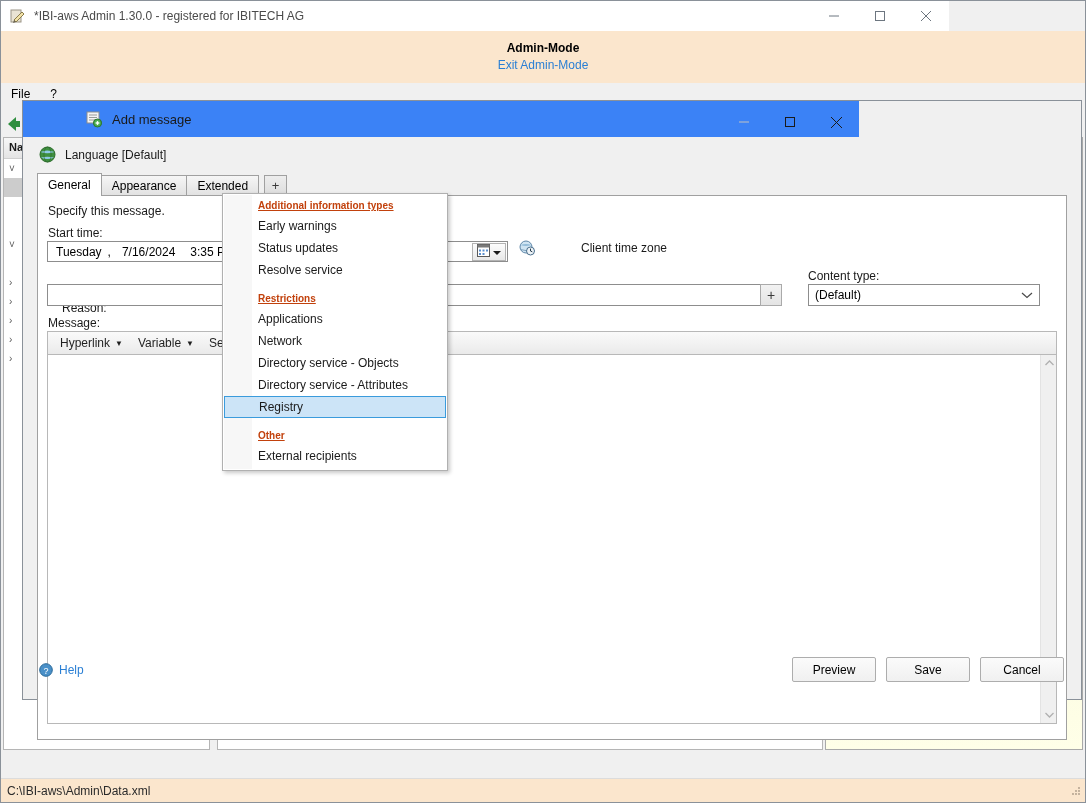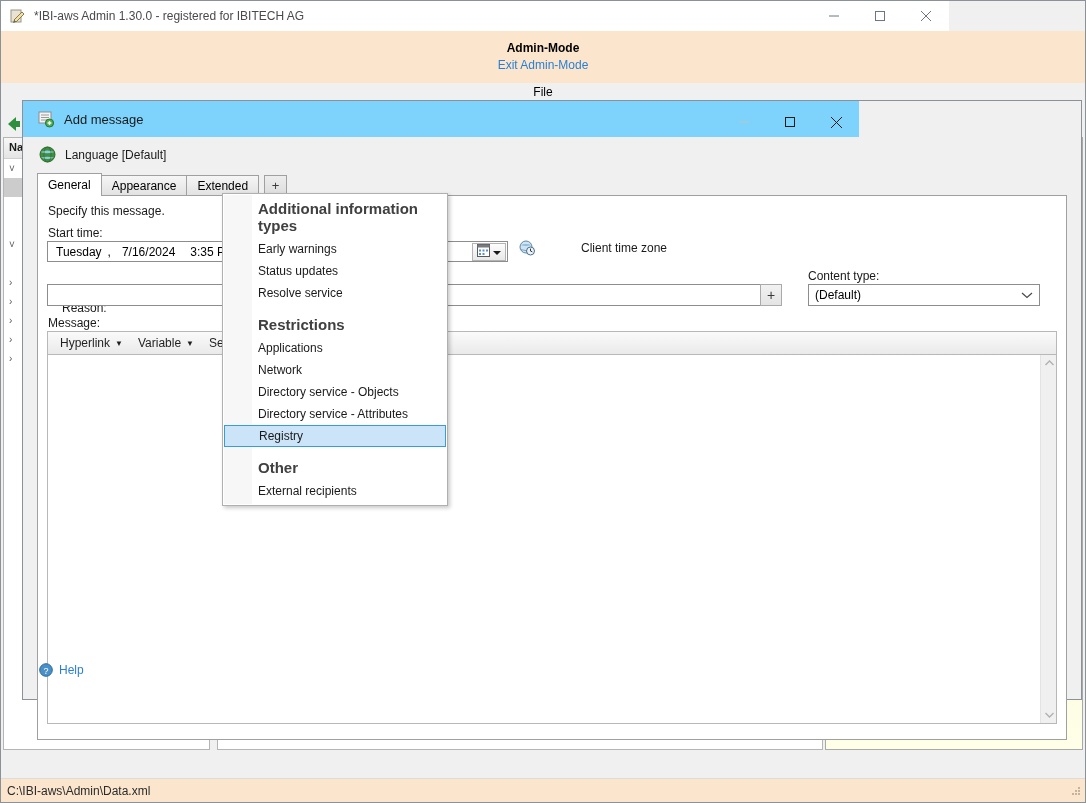--- a/index.html
+++ b/index.html
@@ -68,21 +68,21 @@
     display: inline-block;
     cursor: pointer;
   }
 
   
   #app-menubar {
     position: absolute;
     left: 0; top: 82px;
     width: 1084px; height: 22px;
     background: #f0f0f0;
-    display: flex; align-items: center; flex-direction: column;
+    display: flex; align-items: center;
   }
   .menubar-item {
     padding: 2px 10px;
     font-size: 12px; color: #000;
   }
 
   
   #app-body {
     position: absolute;
     left: 0; top: 104px;
@@ -174,22 +174,22 @@
     position: absolute;
     left: 22px; top: 100px;
     width: 1060px; height: 600px;
     background: #f0f0f0;
     border: 1px solid #8a9199;
     box-shadow: 0 0 0 0 rgba(0,0,0,0);
   }
   #dlg-titlebar {
     position: absolute; left: 0; top: 0;
     width: 836px; height: 36px;
-    background: #7dd3fc;
-    display: flex; align-items: center;
+    background: #3b82f6;
+    display: flex; align-items: center; padding-left: 48px;
   }
   #dlg-title-icon {
     width: 18px; height: 18px;
     margin-left: 14px; margin-right: 9px;
     position: relative;
   }
   #dlg-title-text { font-size: 13px; color: #1a1a1a; }
   .dlg-win-btn {
     width: 46px; height: 36px;
     display: flex; align-items: center; justify-content: center;
@@ -376,22 +376,23 @@
     z-index: 50;
   }
   #popup-menu-gutter {
     position: absolute; left: 1px; top: 1px; bottom: 1px;
     width: 28px;
     background: #f7f7f7;
   }
   .menu-header {
     position: relative;
     padding: 4px 0 4px 35px;
-    font-size: 15px; font-weight: bold;
-    color: #404040;
+    font-size: 10px; font-weight: bold;
+    color: #c2410c;
+    text-decoration: underline;
   }
   .menu-item {
     position: relative;
     padding: 4px 0 4px 35px;
     font-size: 12px;
     color: #1a1a1a;
     height: 22px;
   }
   .menu-item.highlight {
     background: #cce4f7;
@@ -669,20 +670,25 @@
     <div id="help-link">
       <span id="help-icon">
         <svg width="14" height="14" viewBox="0 0 14 14">
           <circle cx="7" cy="7" r="6.3" fill="#4a90c8" stroke="#2a6a9a"></circle>
           <text x="7" y="10.5" font-size="9" font-family="Liberation Sans, sans-serif" fill="#ffffff" text-anchor="middle">?</text>
         </svg>
       </span>
       <span id="help-text">Help</span>
     </div>
 
+    <div id="dlg-buttons">
+      <div class="dlg-btn">Preview</div>
+      <div class="dlg-btn">Save</div>
+      <div class="dlg-btn">Cancel</div>
+    </div>
   </div>
 </div>
 
 <div id="popup-menu">
   <div id="popup-menu-gutter"></div>
 
   <div class="menu-header">Additional information types</div>
   <div class="menu-item">Early warnings</div>
   <div class="menu-item">Status updates</div>
   <div class="menu-item">Resolve service</div>

